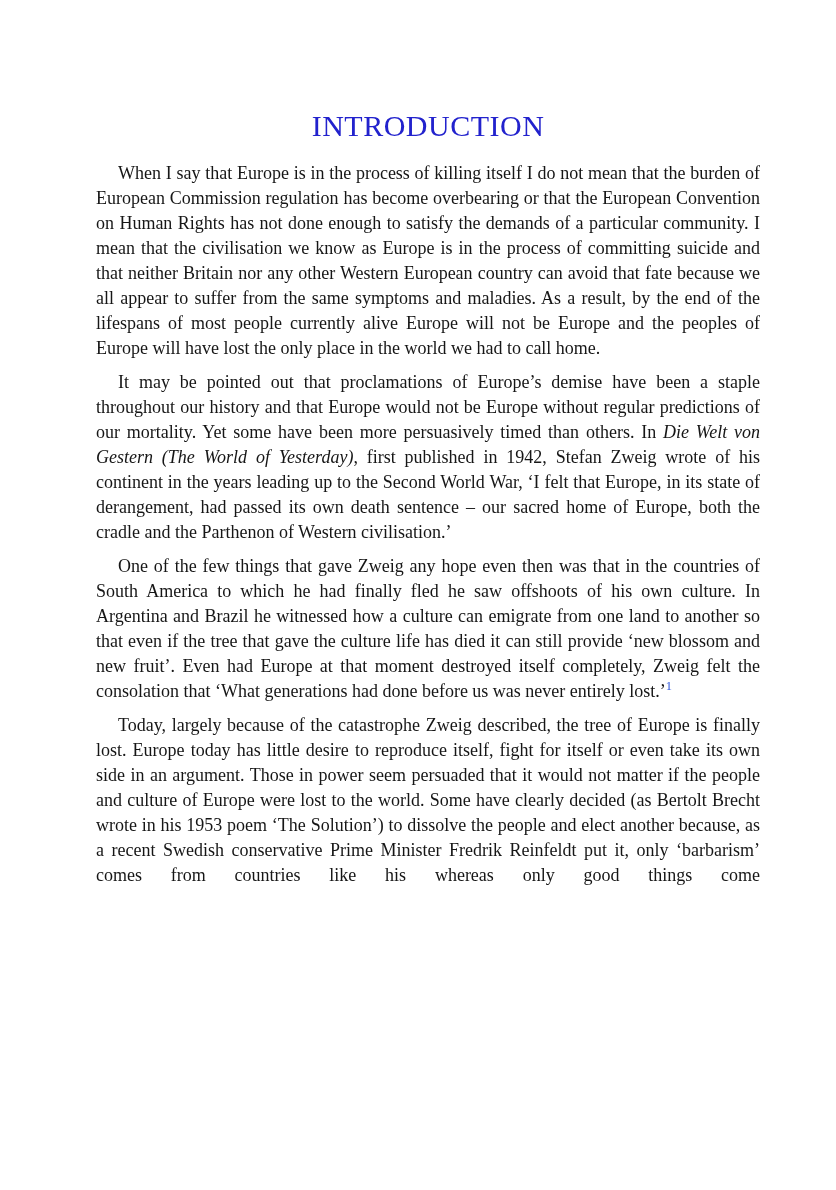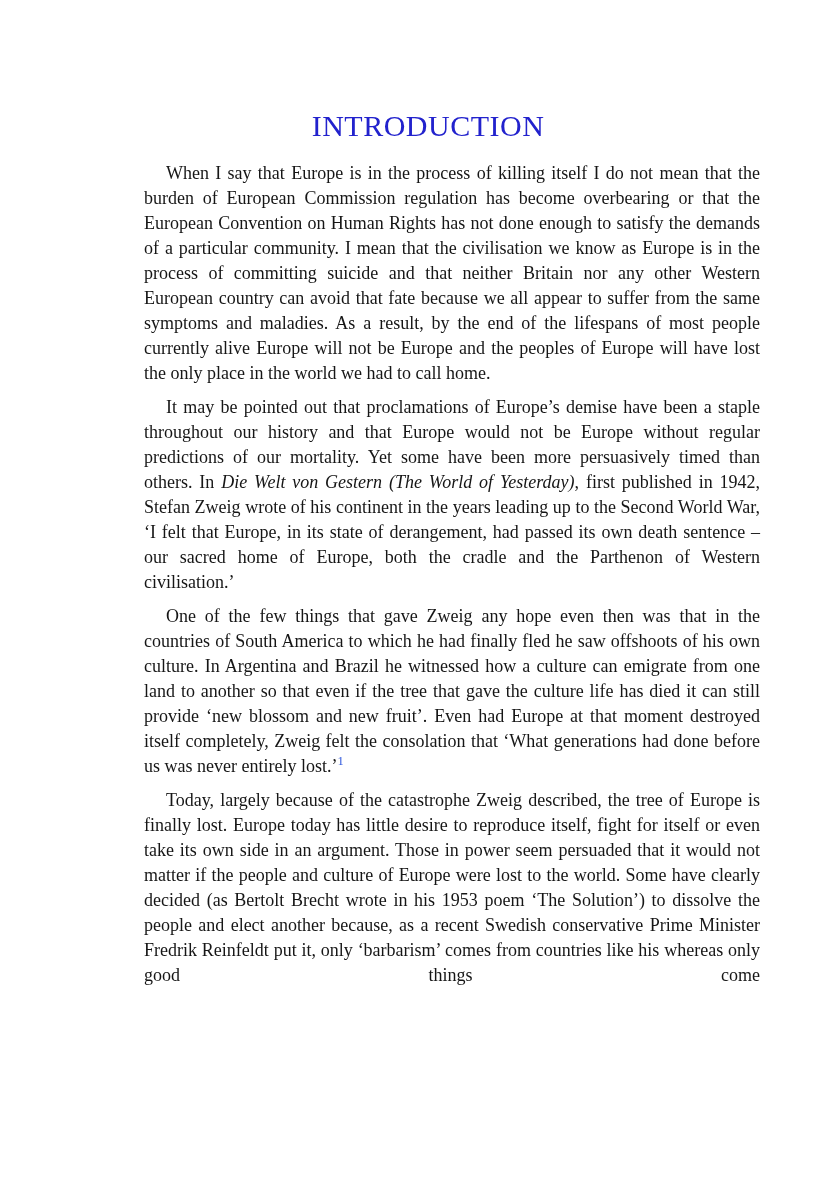--- a/index.html
+++ b/index.html
@@ -36,21 +36,20 @@
   }
   .article-body p.para {
     margin: 0 0 9px 0;
     font-size: 18px;
     line-height: 25px;
     color: var(--body-color);
     text-align: justify;
   }
   .article-body p.para.indent {
     text-indent: 22px;
-    margin-left: 48px;
   }
   .article-body p.para.continues {
     text-align-last: justify;
   }
   .italic { font-style: italic; }
   sup.footnote-ref {
     color: var(--footnote-color);
     font-size: 12.5px;
     line-height: 0;
     vertical-align: super;

